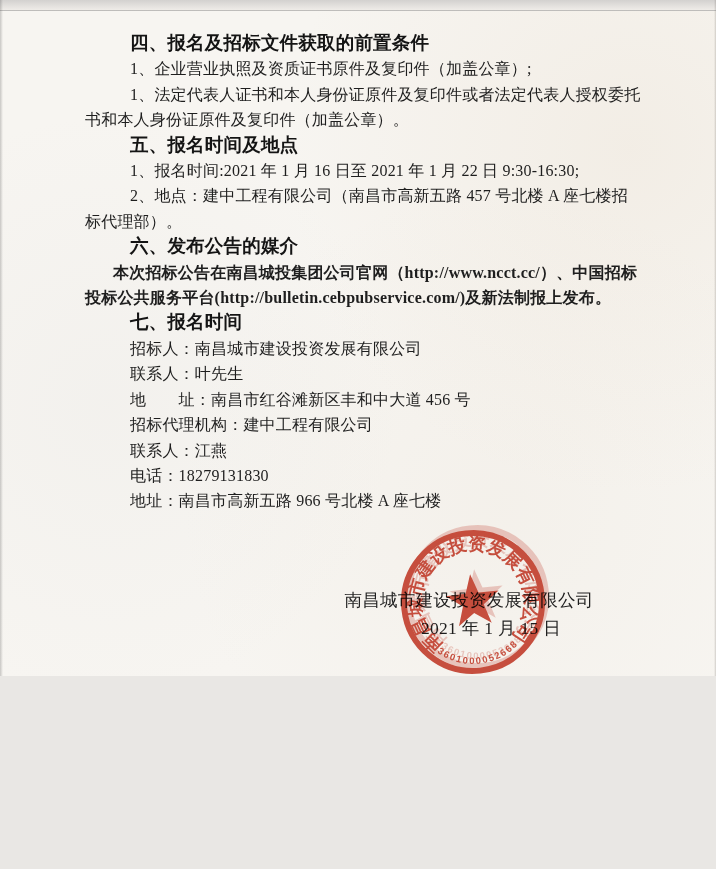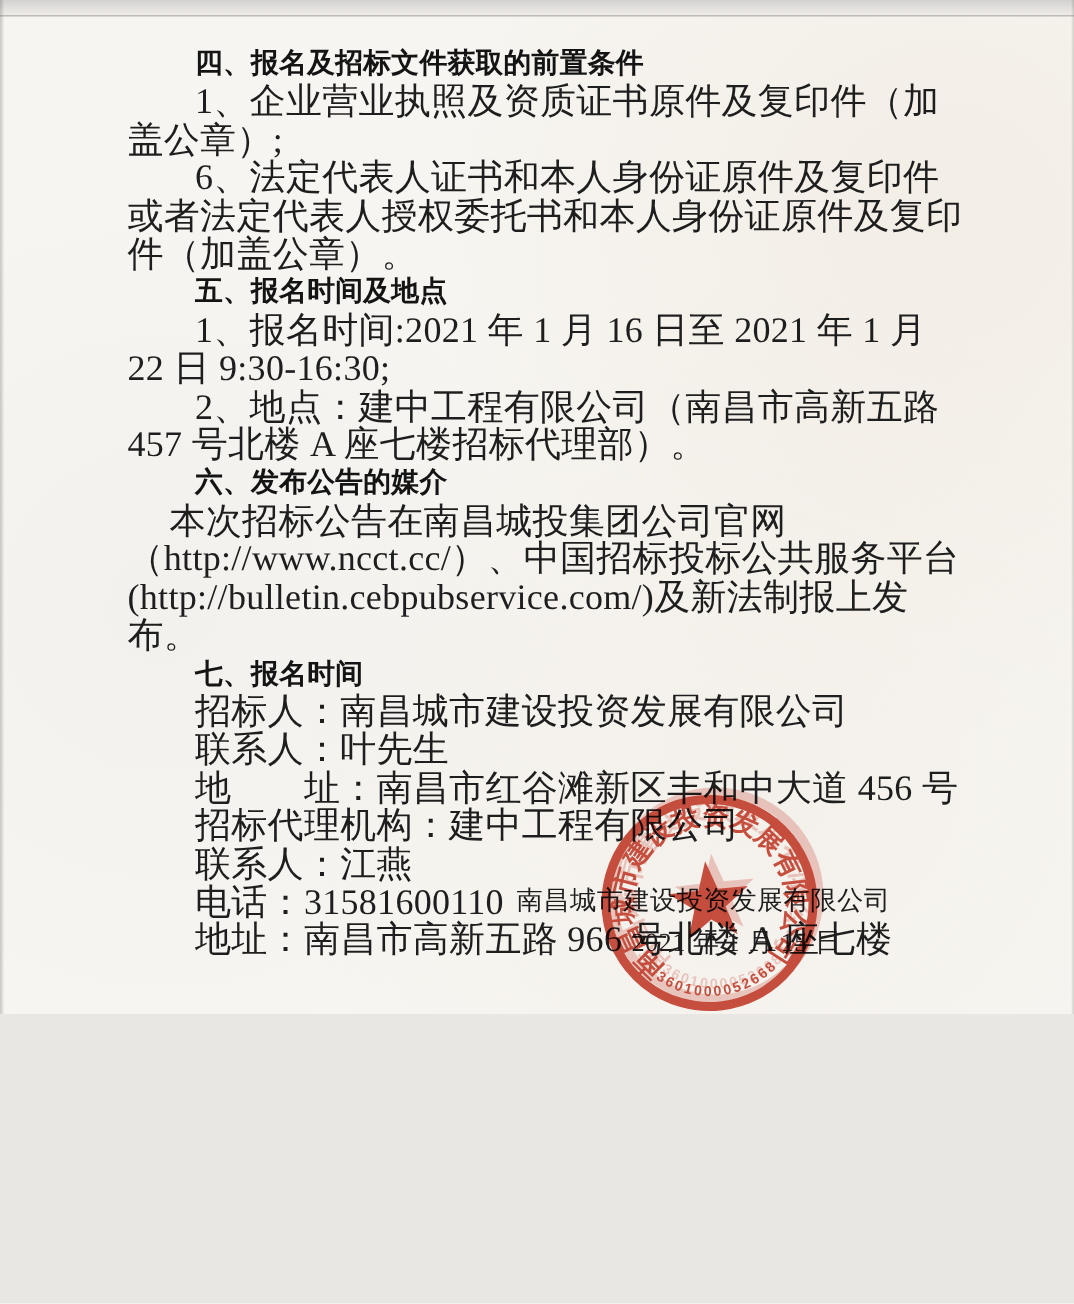--- a/index.html
+++ b/index.html
@@ -35,32 +35,33 @@
     background: linear-gradient(270deg, rgba(110,105,100,0.28), rgba(110,105,100,0));
   }
   .content {
     position: absolute;
     left: 85px;
     top: 31px;
     width: 558px;
   }
   .content p {
     margin: 0;
-    font-size: 24px;
+    font-size: 16px;
     line-height: 25.4px;
     letter-spacing: 0.2px;
     text-indent: 45px;
   }
   .content p.heading {
     font-weight: 700;
     font-size: 18.5px;
     color: #141414;
   }
   .content p.media-body {
     text-indent: 28px;
+    font-weight: bold;
   }
   .signature {
     position: absolute;
     left: 341px;
     top: 587px;
     width: 256px;
     text-align: center;
   }
   .signature p {
     margin: 0;
@@ -99,36 +100,36 @@
 <body>
 
 <div class="page">
   <div class="edge-top"></div>
   <div class="edge-left"></div>
   <div class="edge-right"></div>
 
   <div class="content">
     <p class="heading">四、报名及招标文件获取的前置条件</p>
     <p>1、企业营业执照及资质证书原件及复印件（加盖公章）;</p>
-    <p>6、法定代表人证书和本人身份证原件及复印件或者法定代表人授权委托书和本人身份证原件及复印件（加盖公章）。</p>
+    <p>1、法定代表人证书和本人身份证原件及复印件或者法定代表人授权委托书和本人身份证原件及复印件（加盖公章）。</p>
 
     <p class="heading">五、报名时间及地点</p>
     <p>1、报名时间:2021 年 1 月 16 日至 2021 年 1 月 22 日 9:30-16:30;</p>
     <p>2、地点：建中工程有限公司（南昌市高新五路 457 号北楼 A 座七楼招标代理部）。</p>
 
     <p class="heading">六、发布公告的媒介</p>
     <p class="media-body">本次招标公告在南昌城投集团公司官网（http://www.ncct.cc/）、中国招标投标公共服务平台(http://bulletin.cebpubservice.com/)及新法制报上发布。</p>
 
     <p class="heading">七、报名时间</p>
     <p>招标人：南昌城市建设投资发展有限公司</p>
     <p>联系人：叶先生</p>
     <p>地　　址：南昌市红谷滩新区丰和中大道 456 号</p>
     <p>招标代理机构：建中工程有限公司</p>
     <p>联系人：江燕</p>
-    <p>电话：31581600110</p>
+    <p>电话：18279131830</p>
     <p>地址：南昌市高新五路 966 号北楼 A 座七楼</p>
   </div>
 
   <div class="signature">
     <p class="sig-company">南昌城市建设投资发展有限公司</p>
     <p class="sig-date">2021 年 1 月 15 日</p>
   </div>
 
   <svg class="seal" viewBox="-84 -84 168 168" xmlns="http://www.w3.org/2000/svg">
     <defs>

